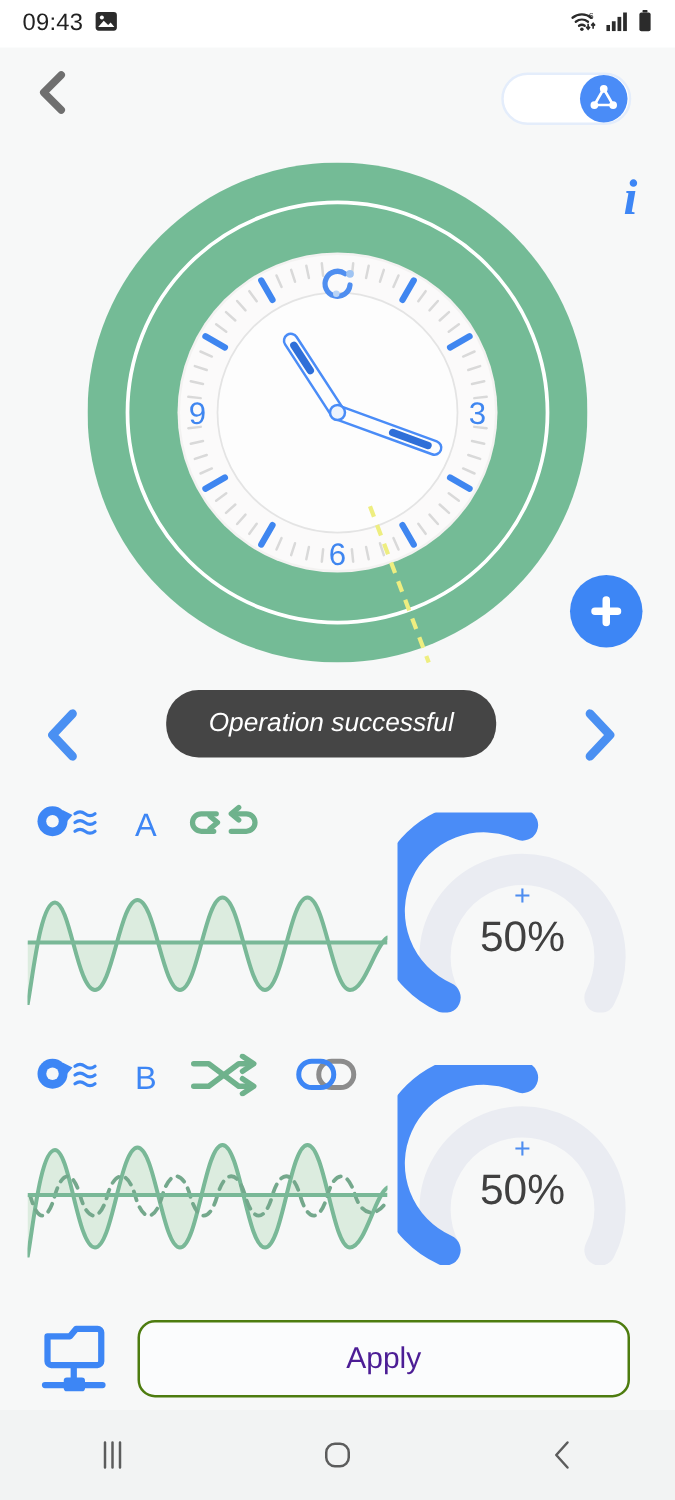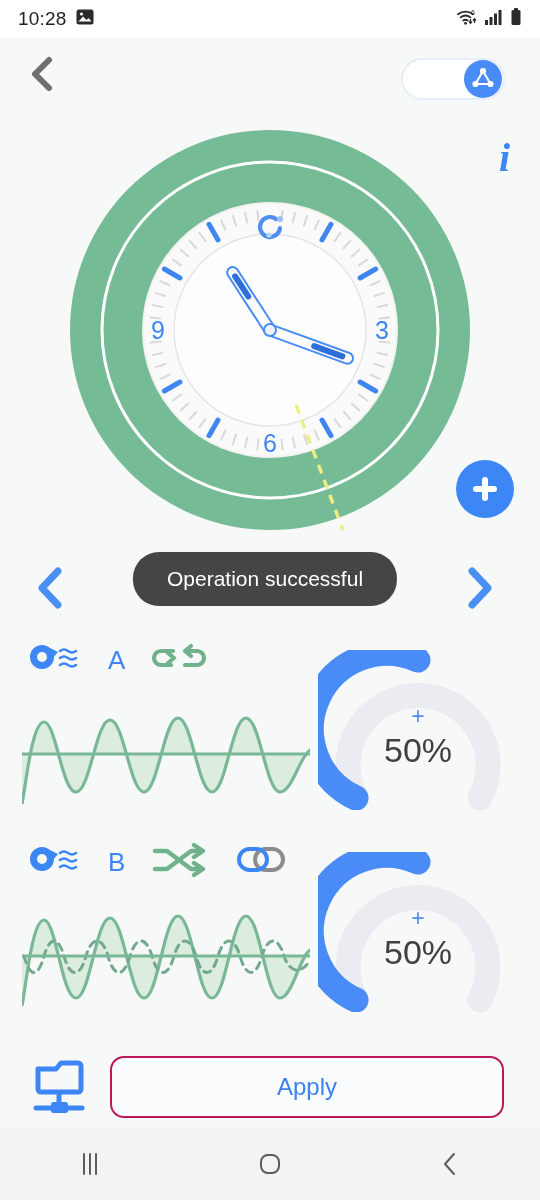--- a/index.html
+++ b/index.html
@@ -61,21 +61,21 @@
 
   .plus-fab {
     position: absolute; right: 26px; top: 460px;
     width: 58px; height: 58px; border-radius: 50%;
     background: #3d86f5;
     display: flex; align-items: center; justify-content: center;
   }
 
   
   .nav-row {
-    position: absolute; top: 552px; left: 0; width: 530px; height: 72px;
+    position: absolute; top: 552px; left: 0; width: 530px; height: 72px; font-style: italic;
   }
   .nav-left  { position: absolute; left: 22px;  top: 8px; width: 56px; height: 56px; display:flex; align-items:center; justify-content:center; }
   .nav-right { position: absolute; right: 22px; top: 8px; width: 56px; height: 56px; display:flex; align-items:center; justify-content:center; }
   .toast {
     position: absolute; left: 50%; transform: translateX(-50%);
     top: 0px;
     background: #454545; color: #ffffff;
     border-radius: 26px;
     padding: 15px 34px;
     font-size: 21px;
@@ -114,42 +114,42 @@
   .gauge-val  { font-size: 34px; color: #404040; line-height: 40px; margin-top: 4px; }
 
   
   .bottom-row {
     position: absolute; left: 0; top: 1046px; width: 540px; height: 82px;
     display: flex; align-items: center;
   }
   .net-icon { width: 74px; margin-left: 24px; display: flex; align-items: center; justify-content: center; }
   .apply-btn {
     flex: 1; margin: 0 36px 0 12px; height: 62px;
-    border: 2px solid #be185d; border-radius: 14px;
+    border: 2px solid #4d7c0f; border-radius: 14px;
     background: #fbfcfd;
-    color: #3b82f6; font-size: 24px;
+    color: #4c1d95; font-size: 24px;
     display: flex; align-items: center; justify-content: center;
   }
 
   
   .androidnav {
     position: absolute; left: 0; bottom: 0; width: 540px; height: 72px;
     background: #f2f3f3;
     display: flex; align-items: center; justify-content: space-around;
   }
   .an-btn { width: 90px; height: 60px; display: flex; align-items: center; justify-content: center; }
 </style>
 </head>
 <body>
 
 <div id="app">
 
   <div class="statusbar">
     <div class="sb-left">
-      <span class="sb-time">10:28</span>
+      <span class="sb-time">09:43</span>
       <span>
         <svg width="18" height="18" viewBox="0 0 18 18">
           <rect x="0.5" y="1.5" width="17" height="15" rx="2.5" fill="#2b2b2b"></rect>
           <circle cx="5.5" cy="6" r="1.6" fill="#fff"></circle>
           <path d="M2.5 13.5 L7 8.5 L10.5 12 L12.5 10 L15.5 13.5 Z" fill="#fff"></path>
         </svg>
       </span>
     </div>
     <div class="sb-right">
       <span>

